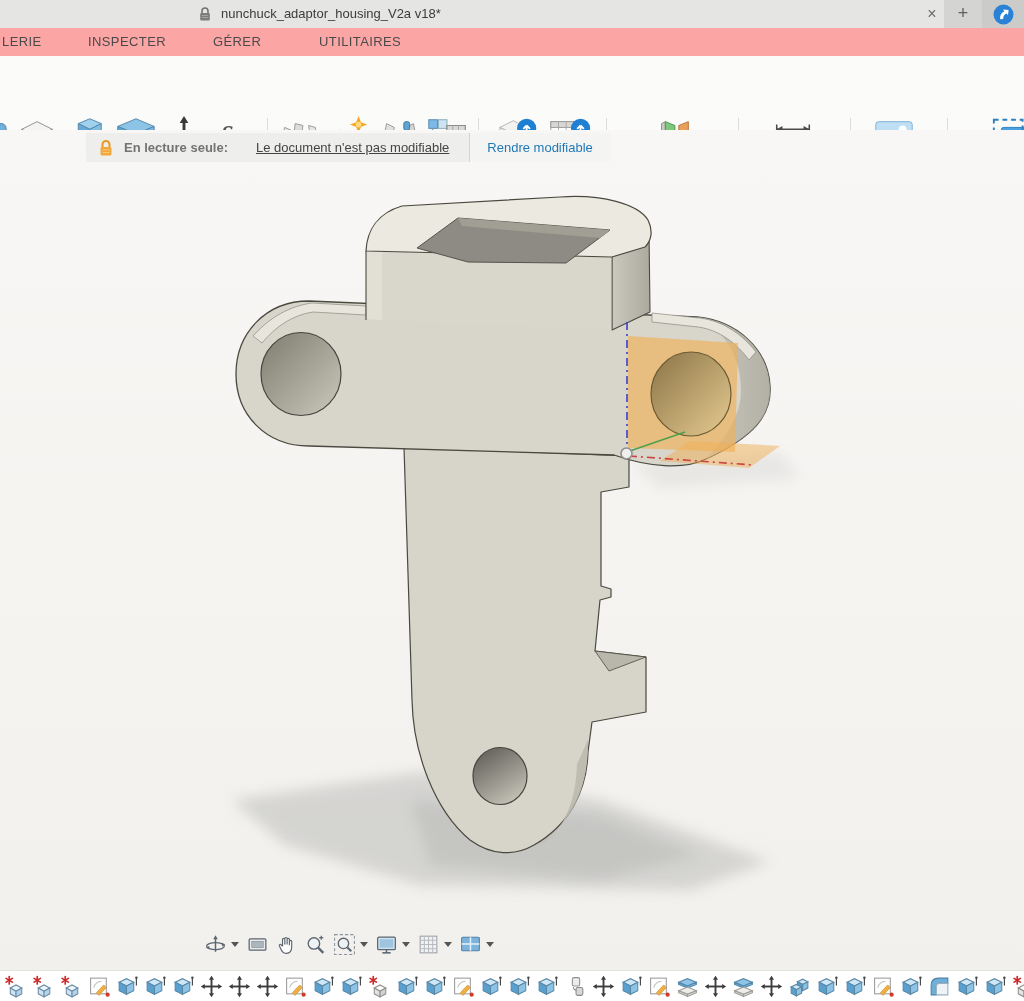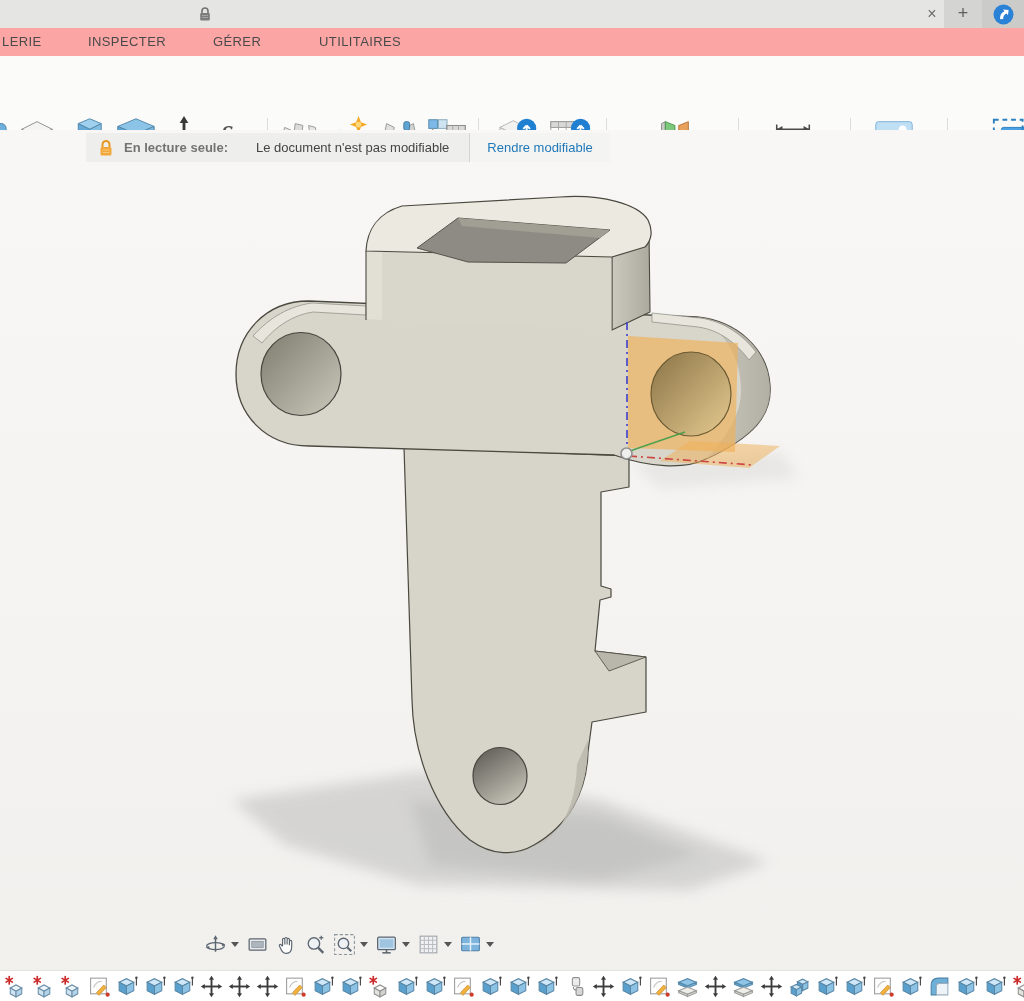--- a/index.html
+++ b/index.html
@@ -24,21 +24,21 @@
   .tb-icon{position:absolute;top:58px;width:46px;height:46px;cursor:pointer;}
   .tb-icon svg{width:100%;height:100%;}
   .tb-label{position:absolute;top:106px;height:16px;line-height:16px;font-size:12px;color:#3d3d3d;white-space:nowrap;transform:translateX(-50%);cursor:pointer;}
   .tb-label.noshift{transform:none;}
   .dd-arrow{display:inline-block;width:0;height:0;border-left:4px solid transparent;border-right:4px solid transparent;border-top:5px solid #4a4a4a;margin-left:5px;vertical-align:middle;}
   .tb-sep{position:absolute;top:62px;width:1px;height:56px;background:#dcdcdb;}
   
   .banner{position:absolute;left:86px;top:133px;height:29px;background:#eeeeec;display:flex;align-items:center;z-index:5;}
   .banner .lock{margin:0 10px 0 12px;}
   .banner .b-title{font-size:13px;font-weight:bold;color:#737373;}
-  .banner .b-msg{font-size:13px;color:#444;margin-left:28px;margin-right:20px;}
+  .banner .b-msg{font-size:13px;color:#444;margin-left:28px;margin-right:20px;text-decoration:underline;}
   .banner .b-div{width:1px;height:29px;background:#d4d4d2;}
   .banner .b-action{height:29px;display:flex;align-items:center;padding:0 17px;background:#f4f4f2;font-size:13px;color:#1f78b8;cursor:pointer;}
   
   .viewport-svg{position:absolute;left:0;top:130px;z-index:0;cursor:crosshair;}
   
   .navbar{position:absolute;left:201px;top:931px;height:26px;display:flex;align-items:center;z-index:4;}
   .navbar .ticon{width:25px;height:25px;margin:0 2px;cursor:pointer;}
   .navbar .ticon svg{width:100%;height:100%;}
   .navbar .dd{width:0;height:0;border-left:4px solid transparent;border-right:4px solid transparent;border-top:5px solid #555;margin:0 4px 0 1px;cursor:pointer;}
   
@@ -49,20 +49,21 @@
 </head>
 <body>
 
 <div class="titlebar">
   <svg class="doc-lock" viewBox="0 0 16 16">
     <path d="M5,7 V5 a3,3 0 0 1 6,0 V7" fill="none" stroke="#737373" stroke-width="1.6"></path>
     <rect x="3.2" y="7" width="9.6" height="7.5" rx="1.2" fill="#7d7d7d"></rect>
     <line x1="5" y1="9.5" x2="11" y2="9.5" stroke="#a8a8a8" stroke-width="0.9"></line>
     <line x1="5" y1="11.5" x2="11" y2="11.5" stroke="#a8a8a8" stroke-width="0.9"></line>
   </svg>
+  <span class="doc-title">nunchuck_adaptor_housing_V2a v18*</span>
   <span class="tab-close">×</span>
   <span class="tab-new">+</span>
   <span class="app-badge">
     <svg width="21" height="21" viewBox="0 0 21 21">
       <circle cx="10.5" cy="10.5" r="10" fill="#2a82d6"></circle>
       <path d="M7.2,15.2 C6.8,11.2 8.6,8.6 11.4,7.6 L10.2,5.4 L15.6,6.0 L15.0,11.3 L13.6,9.4 C11.4,10.3 10.0,12.2 10.2,15.0 Z" fill="#ffffff"></path>
     </svg>
   </span>
 </div>
 

